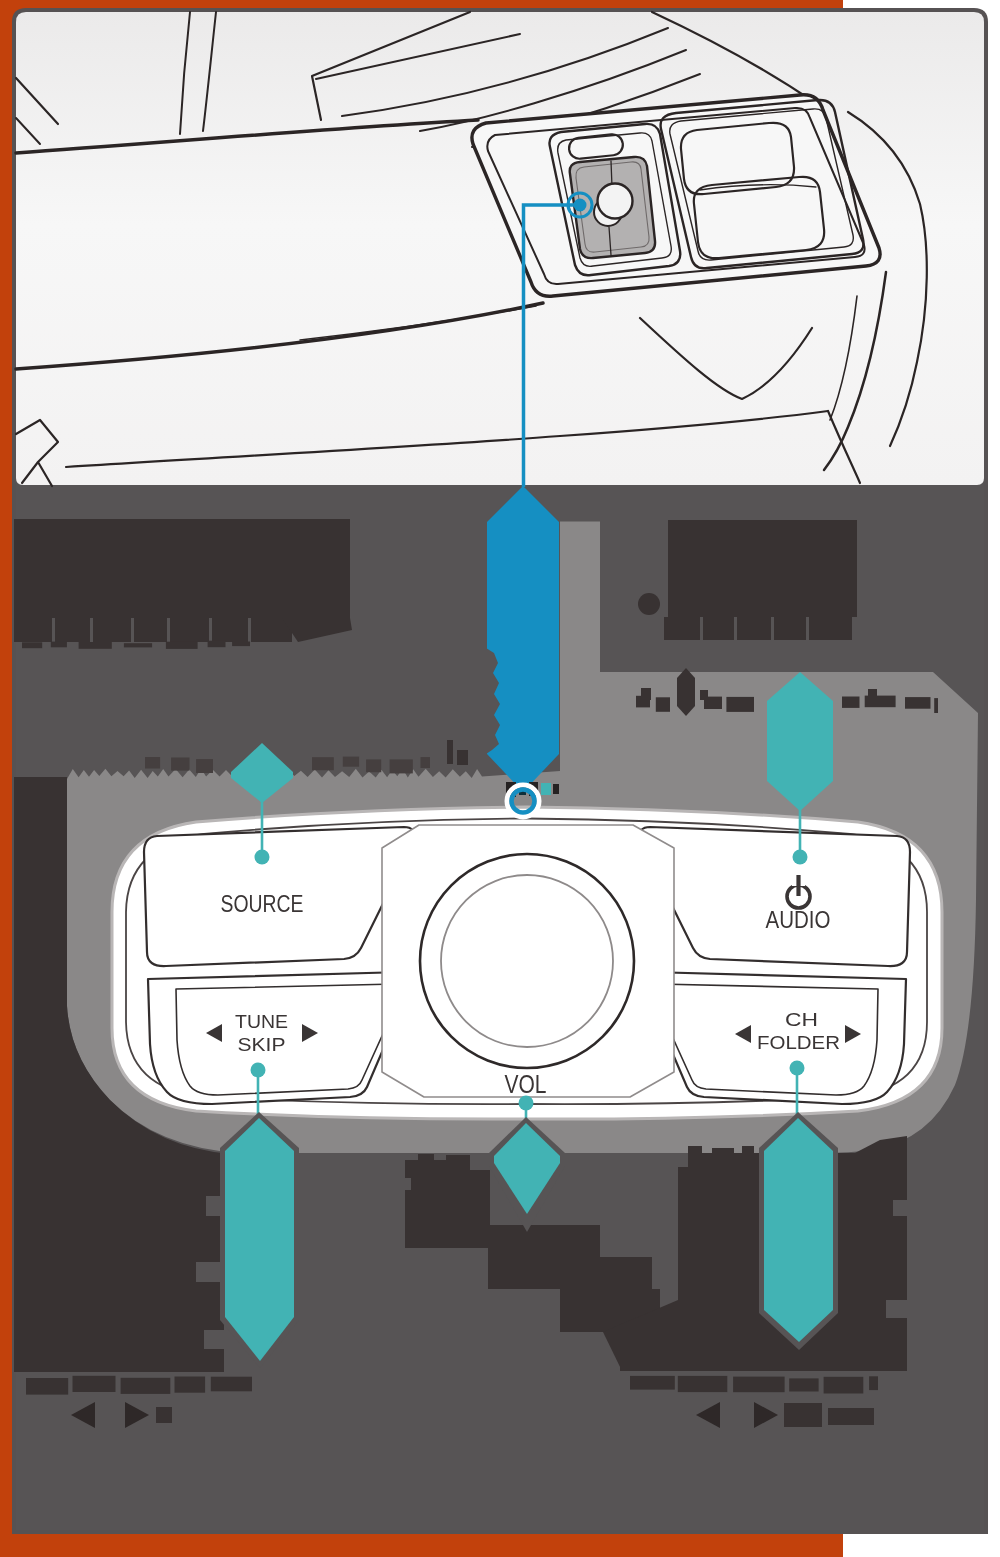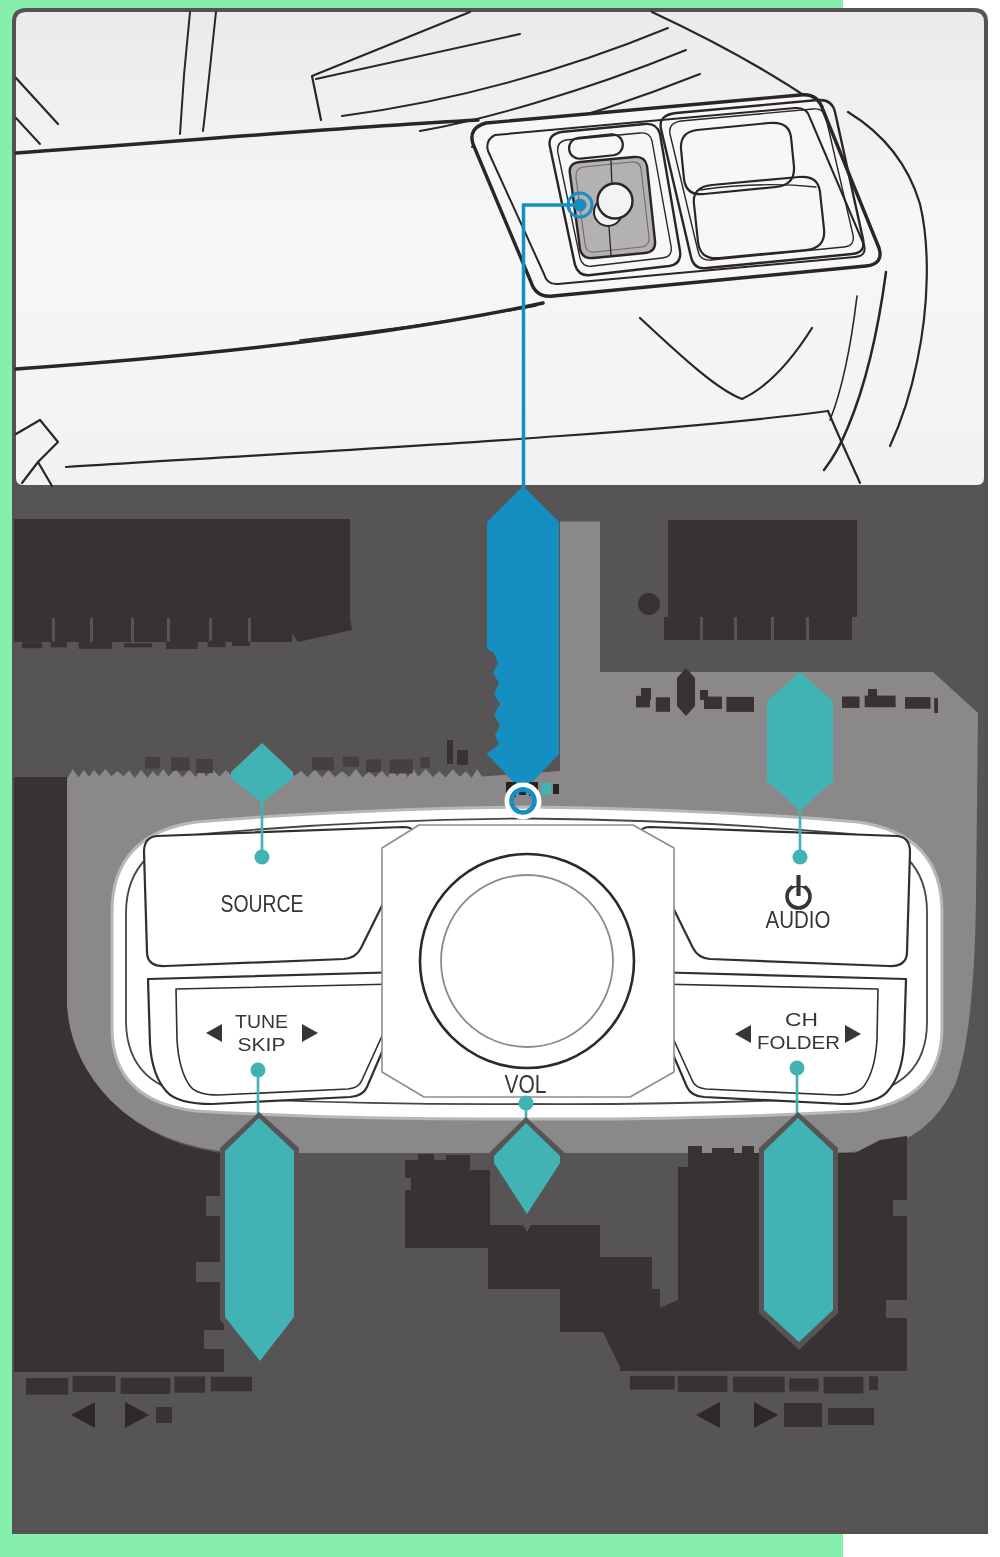--- a/index.html
+++ b/index.html
@@ -1,15 +1,15 @@
 <!DOCTYPE html>
 <html><head><meta charset="utf-8">
 <style>
 html,body{margin:0;padding:0;background:#ffffff;}
-#wrap{position:relative;width:843px;height:1557px;background:#86efac;font-family:"Liberation Sans",sans-serif;}
+#wrap{position:relative;width:843px;height:1557px;background:#c2410c;font-family:"Liberation Sans",sans-serif;}
 </style></head>
 <body>
 <div id="wrap">
 <svg width="1000" height="1557" viewBox="0 0 1000 1557">
 <path d="M12,22 Q12,8 26,8 L974,8 Q988,8 988,22 L988,1534 L12,1534 Z" fill="#565253"></path>
 <path d="M16,22 Q16,12 26,12 L974,12 Q984,12 984,22 L984,1530 L16,1530 Z" fill="#575455"></path>
 <defs>
 <linearGradient id="figbg" x1="0" y1="0" x2="0" y2="1">
 <stop offset="0" stop-color="#ebeaea"></stop>
           <stop offset="0.45" stop-color="#f7f7f7"></stop>

